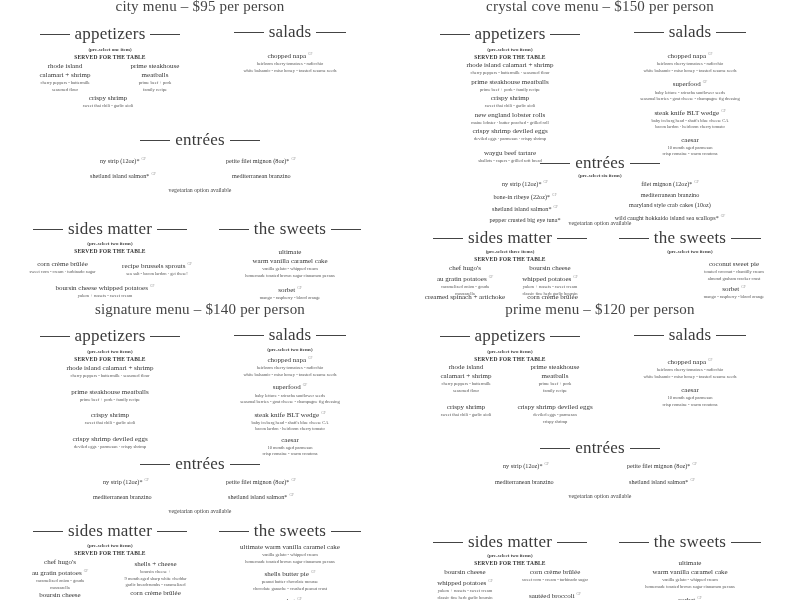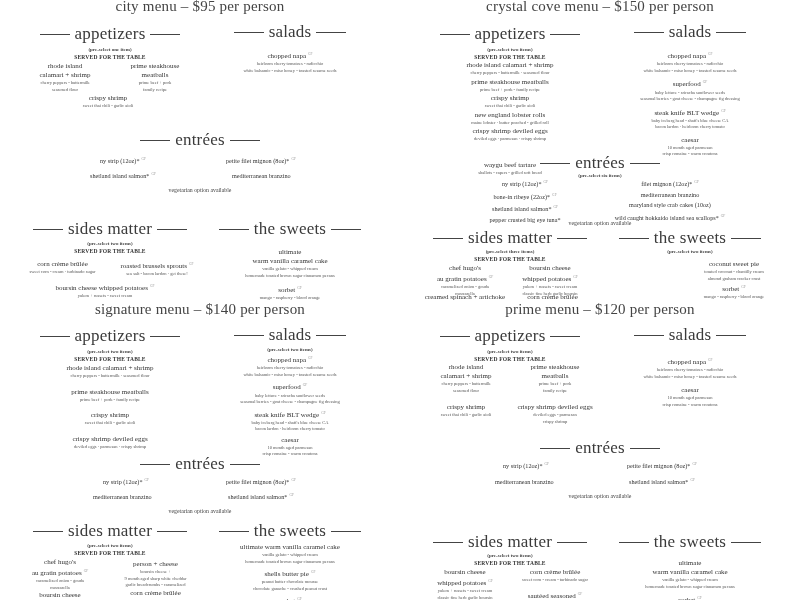--- a/index.html
+++ b/index.html
@@ -83,21 +83,21 @@
   </div>
   <div class="block" style="left:30px;top:240px;width:160px;">
     <div class="note">(pre-select two items)</div>
     <div class="served">SERVED FOR THE TABLE</div>
   </div>
   <div class="item" style="left:15px;top:260px;width:95px;">
     <div class="iname">corn crème brûlée</div>
     <div class="idesc">sweet corn - cream - turbinado sugar</div>
   </div>
   <div class="item" style="left:112px;top:260px;width:90px;">
-    <div class="iname"><span>roasted brussels sprouts</span><span class="gf">GF</span></div>
+    <div class="iname"><span>recipe brussels sprouts</span><span class="gf">GF</span></div>
     <div class="idesc">sea salt - bacon lardon - get these!</div>
   </div>
   <div class="item" style="left:50px;top:282px;width:110px;">
     <div class="iname"><span>boursin cheese whipped potatoes</span><span class="gf">GF</span></div>
     <div class="idesc">yukon + russets - sweet cream</div>
   </div>
 
   <div class="sec-h" style="left:210px;top:219px;width:160px;">
     <span class="rule"></span>
       <span class="lbl">the sweets</span>
@@ -131,21 +131,21 @@
     <div class="iname">rhode island calamari + shrimp</div>
     <div class="idesc">cherry peppers - buttermilk - seasoned flour</div>
     <div class="iname" style="margin-top:1px">prime steakhouse meatballs</div>
     <div class="idesc">prime beef + pork - family recipe</div>
     <div class="iname" style="margin-top:1px">crispy shrimp</div>
     <div class="idesc">sweet thai chili - garlic aioli</div>
     <div class="iname" style="margin-top:1px">new england lobster rolls</div>
     <div class="idesc">maine lobster - butter poached - grilled roll</div>
     <div class="iname" style="margin-top:1px">crispy shrimp deviled eggs</div>
     <div class="idesc">deviled eggs - parmesan - crispy shrimp</div>
-    <div class="iname" style="margin-top:18px">waygu beef tartare</div>
+    <div class="iname" style="margin-top:6px">waygu beef tartare</div>
     <div class="idesc">shallots - capers - grilled soft bread</div>
   </div>
 
   <div class="sec-h" style="left:225px;top:22px;width:130px;">
     <span class="rule"></span>
       <span class="lbl">salads</span>
       <span class="rule"></span>
   </div>
   <div class="block" style="left:215px;top:50px;width:150px;">
     <div class="iname"><span>chopped napa</span><span class="gf">GF</span></div>
@@ -291,21 +291,21 @@
     <div class="note">(pre-select two items)</div>
     <div class="served">SERVED FOR THE TABLE</div>
   </div>
   <div class="item" style="left:20px;top:258px;width:80px;">
     <div class="iname" style="white-space:pre-line"><span>chef hugo's
 au gratin potatoes</span><span class="gf">GF</span></div>
     <div class="idesc" style="white-space:pre-line">caramelized onion - gouda
 mozzarella</div>
   </div>
   <div class="item" style="left:108px;top:260px;width:95px;">
-    <div class="iname">person + cheese</div>
+    <div class="iname">shells + cheese</div>
     <div class="idesc" style="white-space:pre-line">boursin cheese +
 9 month aged sharp white cheddar
 garlic breadcrumbs - caramelized</div>
   </div>
   <div class="item" style="left:20px;top:291px;width:80px;">
     <div class="iname">boursin cheese</div>
   </div>
   <div class="item" style="left:108px;top:289px;width:95px;">
     <div class="iname">corn crème brûlée</div>
   </div>
@@ -398,21 +398,21 @@
     <div class="iname" style="white-space:pre-line"><span>boursin cheese
 whipped potatoes</span><span class="gf">GF</span></div>
     <div class="idesc" style="white-space:pre-line">yukon + russets - sweet cream
 classic fine herb garlic boursin</div>
   </div>
   <div class="item" style="left:110px;top:268px;width:90px;">
     <div class="iname">corn crème brûlée</div>
     <div class="idesc">sweet corn - cream - turbinado sugar</div>
   </div>
   <div class="item" style="left:115px;top:290px;width:80px;">
-    <div class="iname"><span>sautéed seasoned</span><span class="gf">GF</span></div>
+    <div class="iname"><span>sautéed broccoli</span><span class="gf">GF</span></div>
   </div>
 
   <div class="sec-h" style="left:210px;top:232px;width:160px;">
     <span class="rule"></span>
       <span class="lbl">the sweets</span>
       <span class="rule"></span>
   </div>
   <div class="block" style="left:215px;top:259px;width:150px;">
     <div class="iname" style="white-space:pre-line">ultimate
 warm vanilla caramel cake</div>

